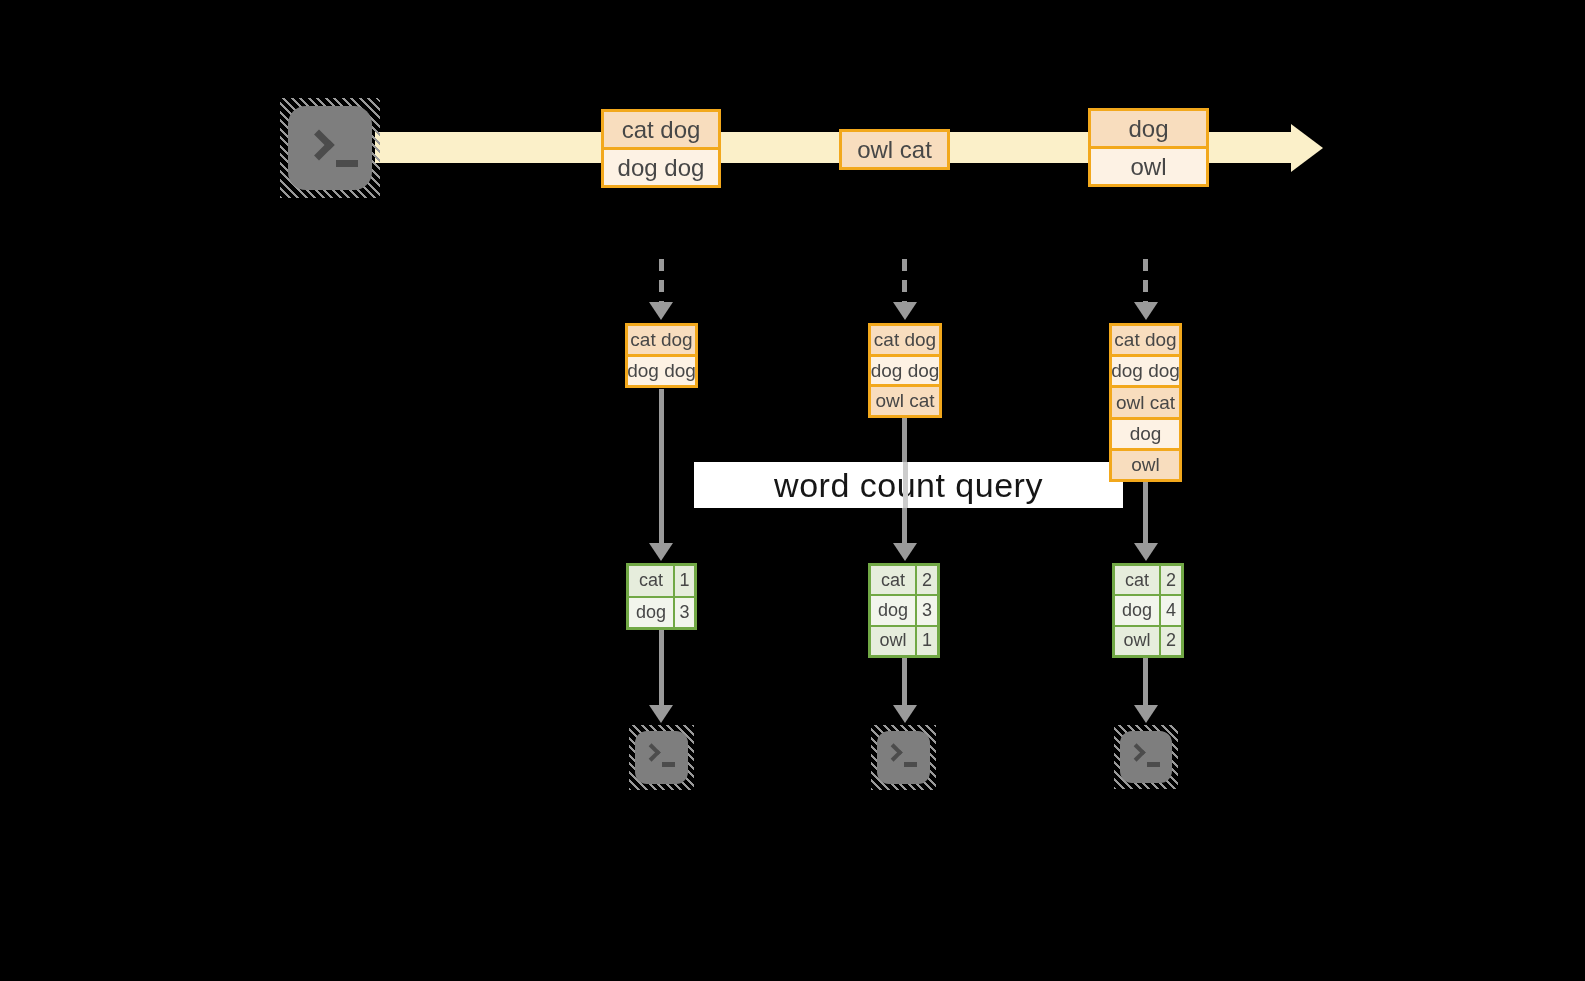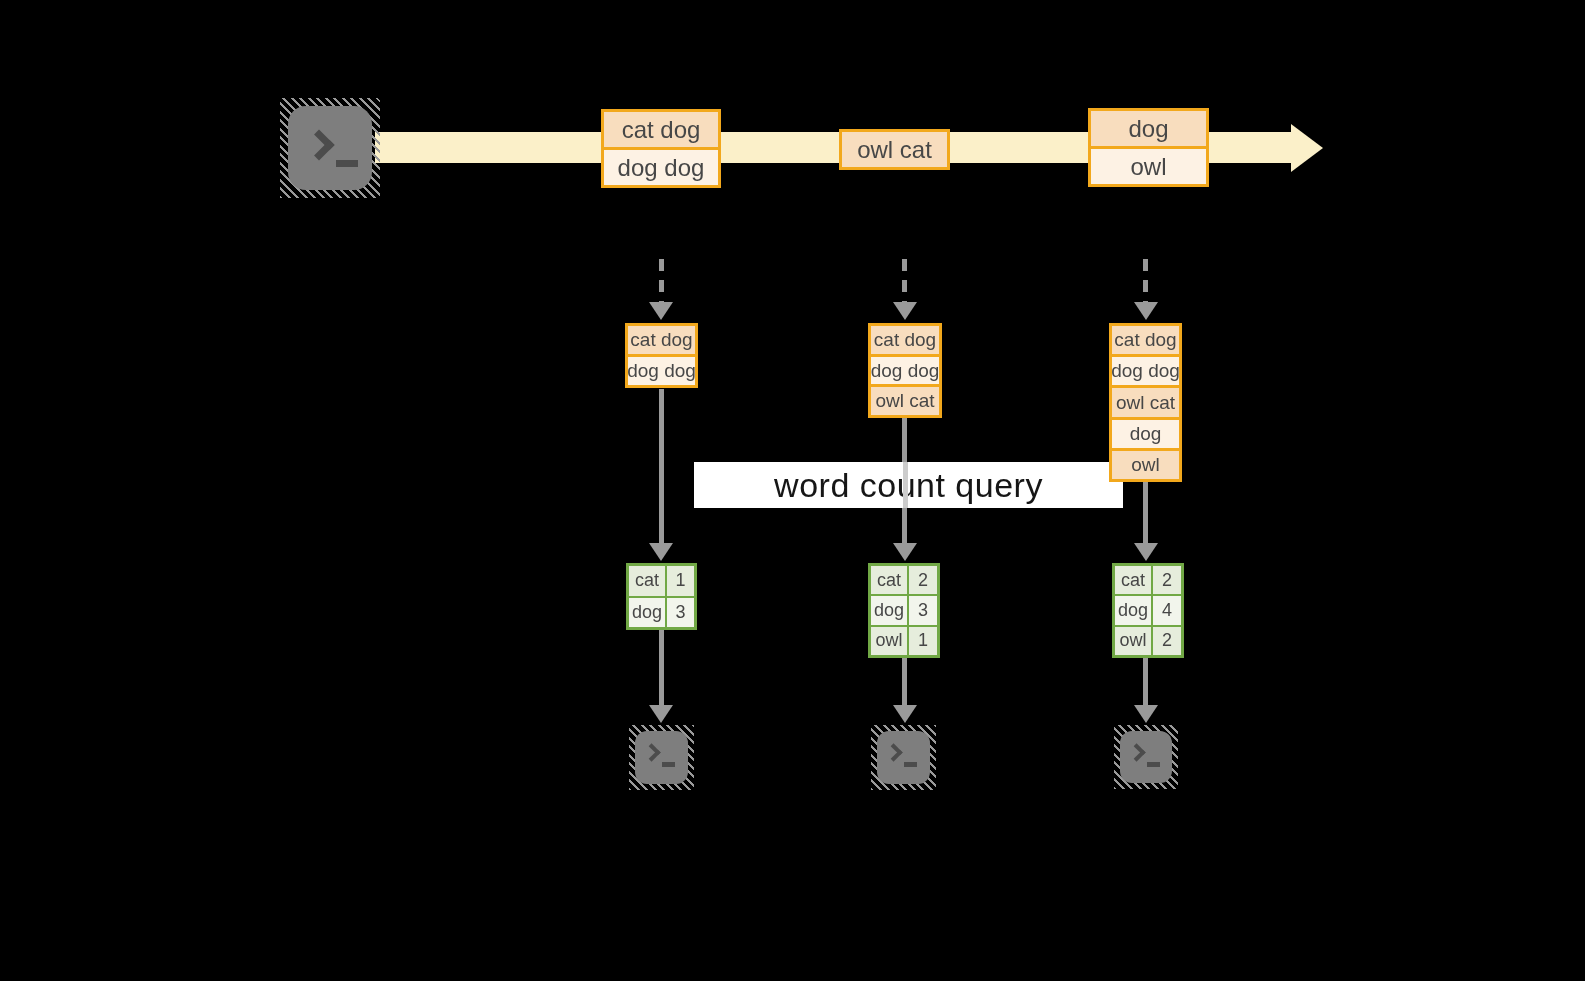--- a/index.html
+++ b/index.html
@@ -35,21 +35,21 @@
   .ocell{flex:1;display:flex;align-items:center;justify-content:center;
     background:var(--cell-dark);color:var(--box-text);white-space:nowrap;}
   .ocell:nth-child(even){background:var(--cell-light);}
   .stream-box .ocell{font-size:24px;}
   .stack-box .ocell{font-size:19px;}
   
   .gtable{position:absolute;background:var(--table-border);border:3px solid var(--table-border);
     display:flex;flex-direction:column;gap:2px;z-index:6;}
   .grow{flex:1;display:flex;gap:2px;}
   .gword,.gcount{display:flex;align-items:center;justify-content:center;font-size:18px;color:var(--box-text);}
-  .gword{width:36px;}
+  .gword{width:44px;}
   .gcount{flex:1;}
   .grow:nth-child(odd) .gword,.grow:nth-child(odd) .gcount{background:var(--table-cell-dark);}
   .grow:nth-child(even) .gword,.grow:nth-child(even) .gcount{background:var(--table-cell-light);}
   
   .vline{position:absolute;width:5px;background:var(--arrow);z-index:2;}
   .vdash{position:absolute;width:5px;z-index:2;
     background:repeating-linear-gradient(to bottom,var(--arrow) 0 12px,transparent 12px 21px);}
   .vhead{position:absolute;width:0;height:0;z-index:2;
     border-left:12px solid transparent;border-right:12px solid transparent;
     border-top:18px solid var(--arrow);}

